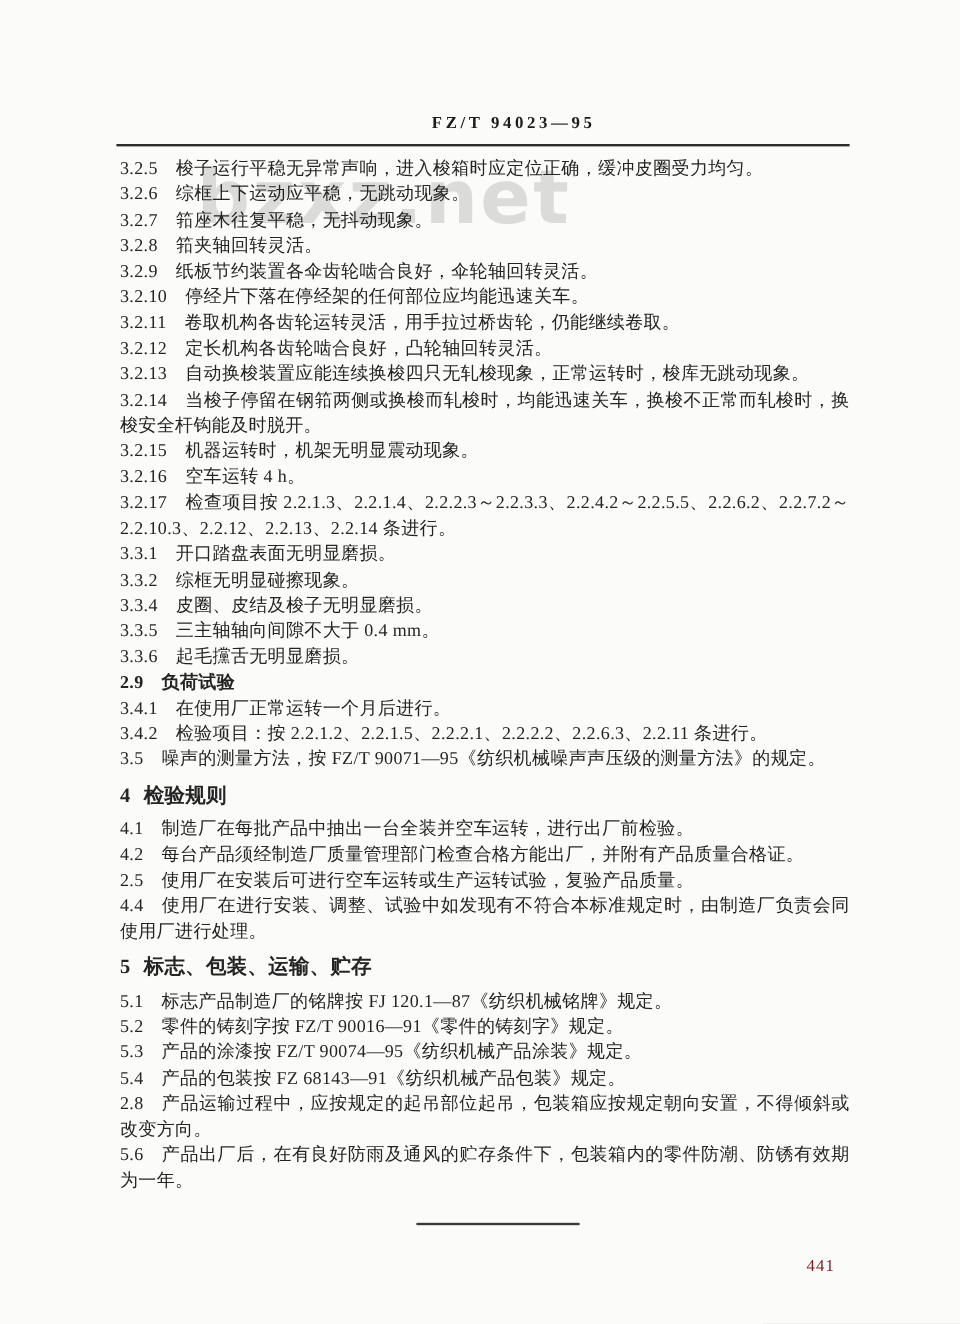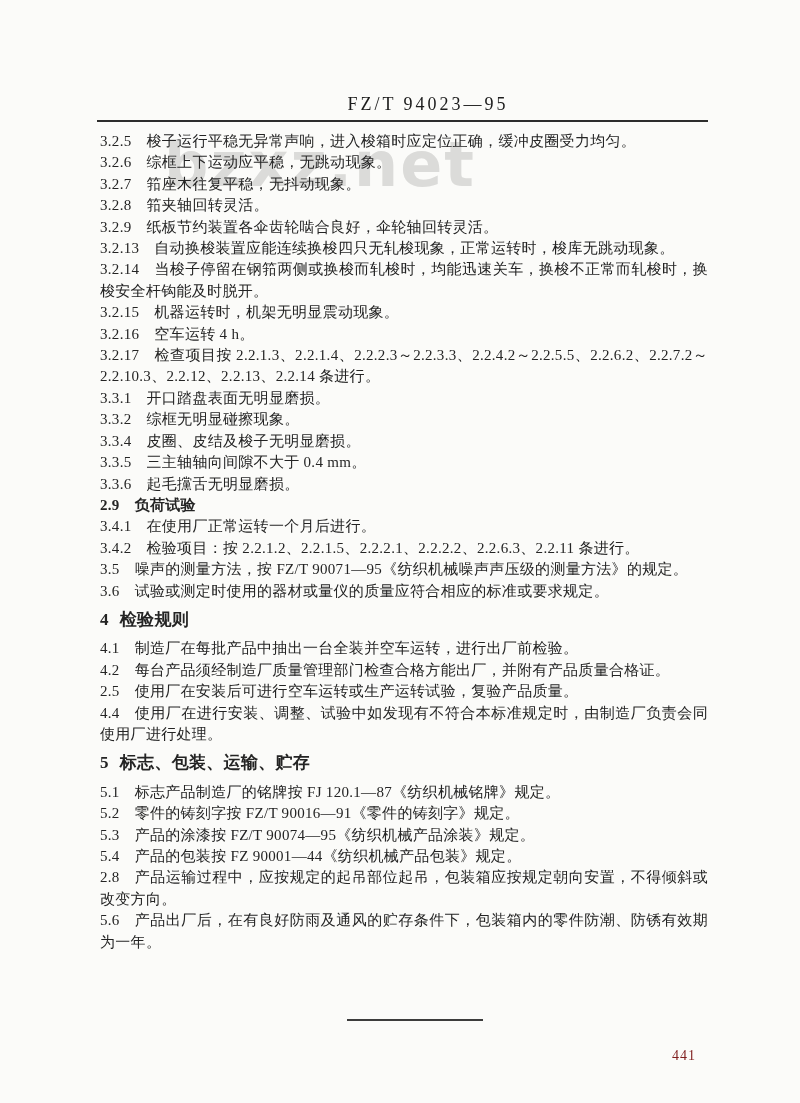--- a/index.html
+++ b/index.html
@@ -25,22 +25,22 @@
   }
   .doc-header{
     position:absolute;
     top:94px;left:0;width:100%;
     text-align:center;
     z-index:2;
   }
   .doc-header .code{
     display:inline-block;
     transform:translateX(28px);
-    font-weight:normal;
-    font-size:18px;
+    font-weight:bold;
+    font-size:14px;
     letter-spacing:3px;
     color:#1c1c1c;
   }
   .header-rule{
     position:absolute;
     top:120px;left:97px;
     width:611px;height:2px;
     background:#2d2d2d;
     z-index:2;
   }
@@ -97,22 +97,25 @@
     <p class="clause"><span class="num">3.2.5</span><span class="txt">梭子运行平稳无异常声响，进入梭箱时应定位正确，缓冲皮圈受力均匀。</span></p>
 
     <p class="clause"><span class="num">3.2.6</span><span class="txt">综框上下运动应平稳，无跳动现象。</span></p>
 
     <p class="clause"><span class="num">3.2.7</span><span class="txt">筘座木往复平稳，无抖动现象。</span></p>
 
     <p class="clause"><span class="num">3.2.8</span><span class="txt">筘夹轴回转灵活。</span></p>
 
     <p class="clause"><span class="num">3.2.9</span><span class="txt">纸板节约装置各伞齿轮啮合良好，伞轮轴回转灵活。</span></p>
 
+    <p class="clause"><span class="num">3.2.10</span><span class="txt">停经片下落在停经架的任何部位应均能迅速关车。</span></p>
 
+    <p class="clause"><span class="num">3.2.11</span><span class="txt">卷取机构各齿轮运转灵活，用手拉过桥齿轮，仍能继续卷取。</span></p>
 
+    <p class="clause"><span class="num">3.2.12</span><span class="txt">定长机构各齿轮啮合良好，凸轮轴回转灵活。</span></p>
 
     <p class="clause"><span class="num">3.2.13</span><span class="txt">自动换梭装置应能连续换梭四只无轧梭现象，正常运转时，梭库无跳动现象。</span></p>
 
     <p class="clause"><span class="num">3.2.14</span><span class="txt">当梭子停留在钢筘两侧或换梭而轧梭时，均能迅速关车，换梭不正常而轧梭时，换梭安全杆钩能及时脱开。</span></p>
 
     <p class="clause"><span class="num">3.2.15</span><span class="txt">机器运转时，机架无明显震动现象。</span></p>
 
     <p class="clause"><span class="num">3.2.16</span><span class="txt">空车运转 4 h。</span></p>
 
     <p class="clause"><span class="num">3.2.17</span><span class="txt">检查项目按 2.2.1.3、2.2.1.4、2.2.2.3～2.2.3.3、2.2.4.2～2.2.5.5、2.2.6.2、2.2.7.2～2.2.10.3、2.2.12、2.2.13、2.2.14 条进行。</span></p>
@@ -130,41 +133,40 @@
     <p class="clause"><span class="num">3.3.6</span><span class="txt">起毛攩舌无明显磨损。</span></p>
 
     <p class="clause sub"><span class="num">2.9</span><span class="txt">负荷试验</span></p>
 
     <p class="clause"><span class="num">3.4.1</span><span class="txt">在使用厂正常运转一个月后进行。</span></p>
 
     <p class="clause"><span class="num">3.4.2</span><span class="txt">检验项目：按 2.2.1.2、2.2.1.5、2.2.2.1、2.2.2.2、2.2.6.3、2.2.11 条进行。</span></p>
 
     <p class="clause"><span class="num">3.5</span><span class="txt">噪声的测量方法，按 FZ/T 90071—95《纺织机械噪声声压级的测量方法》的规定。</span></p>
 
-    <p class="clause"><span class="num">3.6</span><span class="txt">试验或测定时使用的器材或量仪的质量应符合相应的标准或要求规定。</span></p>
 
     <p class="clause chapter"><span class="num">4</span><span class="txt">检验规则</span></p>
 
     <p class="clause"><span class="num">4.1</span><span class="txt">制造厂在每批产品中抽出一台全装并空车运转，进行出厂前检验。</span></p>
 
     <p class="clause"><span class="num">4.2</span><span class="txt">每台产品须经制造厂质量管理部门检查合格方能出厂，并附有产品质量合格证。</span></p>
 
     <p class="clause"><span class="num">2.5</span><span class="txt">使用厂在安装后可进行空车运转或生产运转试验，复验产品质量。</span></p>
 
     <p class="clause"><span class="num">4.4</span><span class="txt">使用厂在进行安装、调整、试验中如发现有不符合本标准规定时，由制造厂负责会同使用厂进行处理。</span></p>
 
     <p class="clause chapter"><span class="num">5</span><span class="txt">标志、包装、运输、贮存</span></p>
 
     <p class="clause"><span class="num">5.1</span><span class="txt">标志产品制造厂的铭牌按 FJ 120.1—87《纺织机械铭牌》规定。</span></p>
 
     <p class="clause"><span class="num">5.2</span><span class="txt">零件的铸刻字按 FZ/T 90016—91《零件的铸刻字》规定。</span></p>
 
     <p class="clause"><span class="num">5.3</span><span class="txt">产品的涂漆按 FZ/T 90074—95《纺织机械产品涂装》规定。</span></p>
 
-    <p class="clause"><span class="num">5.4</span><span class="txt">产品的包装按 FZ 90001—44《纺织机械产品包装》规定。</span></p>
+    <p class="clause"><span class="num">5.4</span><span class="txt">产品的包装按 FZ 68143—91《纺织机械产品包装》规定。</span></p>
 
     <p class="clause"><span class="num">2.8</span><span class="txt">产品运输过程中，应按规定的起吊部位起吊，包装箱应按规定朝向安置，不得倾斜或改变方向。</span></p>
 
     <p class="clause"><span class="num">5.6</span><span class="txt">产品出厂后，在有良好防雨及通风的贮存条件下，包装箱内的零件防潮、防锈有效期为一年。</span></p>
   </div>
 
   <div class="end-rule"></div>
 
   <div class="page-number">441</div>
 

